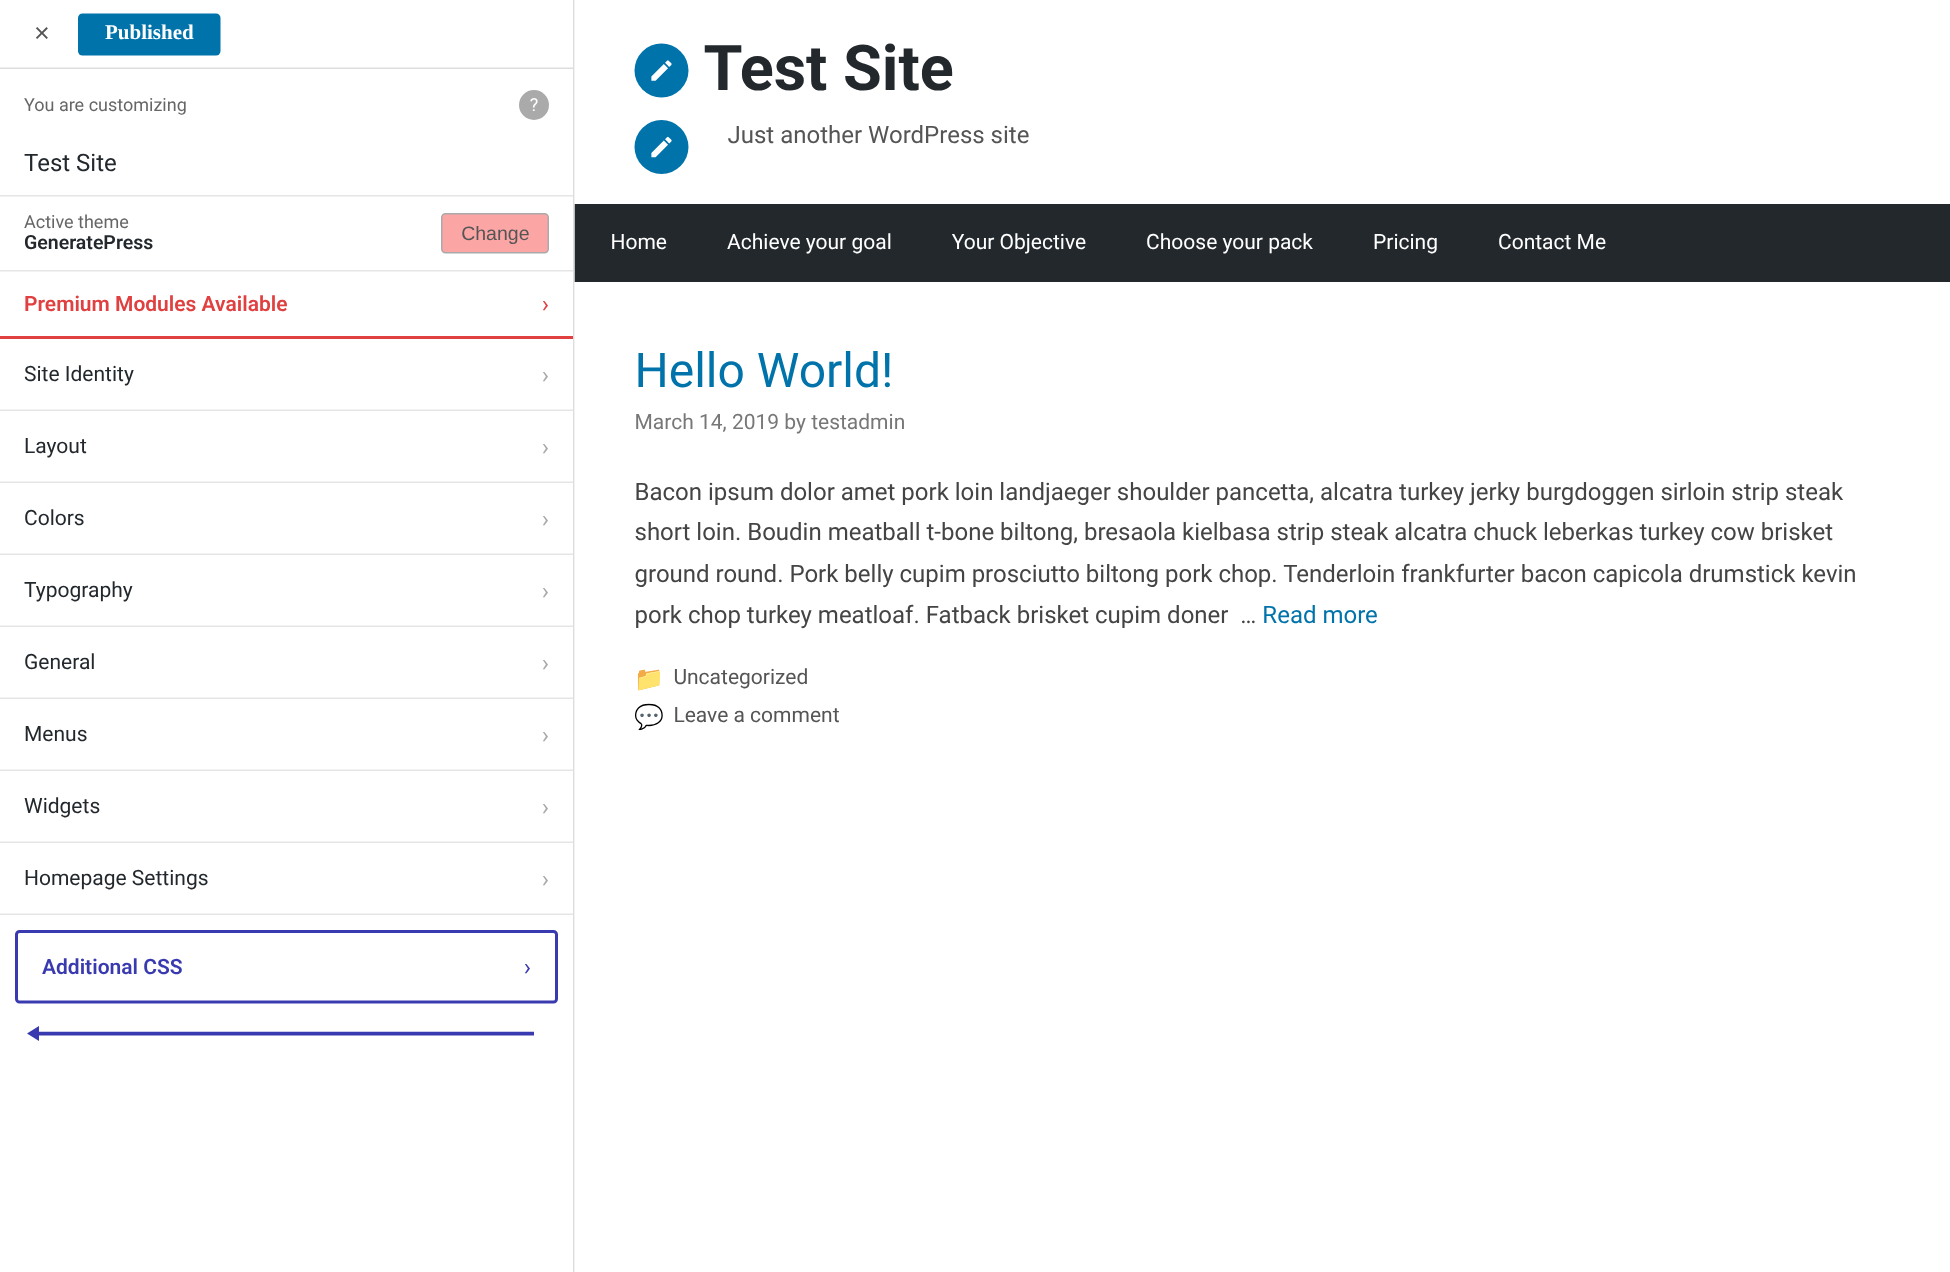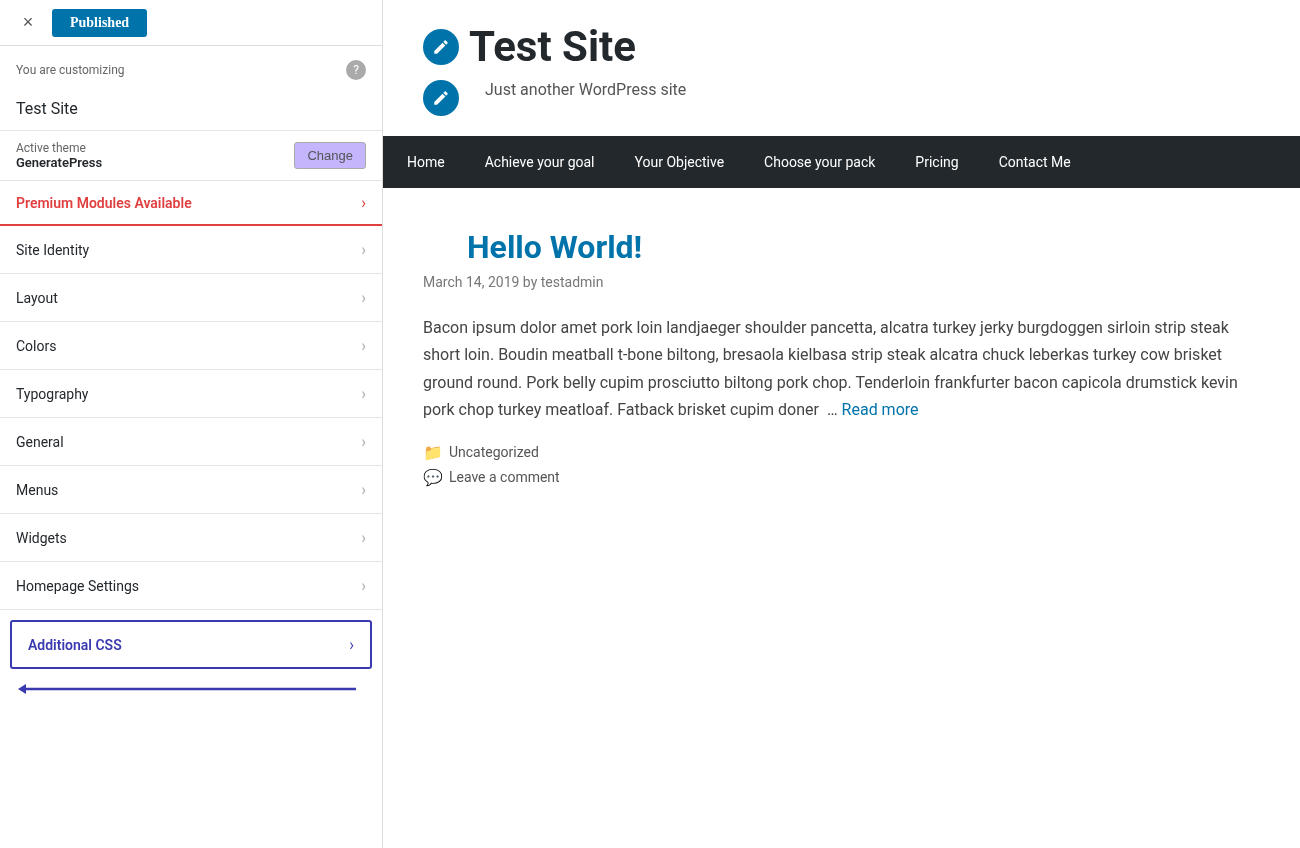--- a/index.html
+++ b/index.html
@@ -61,21 +61,21 @@
 
     
     .active-theme-row {
       padding: 10px 16px 10px;
       border-bottom: 1px solid #e5e5e5;
       display: flex; align-items: center; justify-content: space-between;
     }
     .active-theme-info .active-theme-label { font-size: 12px; color: #666; }
     .active-theme-info .theme-name { font-size: 13px; font-weight: 600; color: #23282d; }
     .change-btn {
-      border: 1px solid #aaa; background: #c4b5fd;
+      border: 1px solid #aaa; background: #fca5a5;
       border-radius: 3px; padding: 5px 12px;
       font-size: 13px; cursor: pointer; color: #555;
     }
 
     
     .premium-banner {
       padding: 12px 16px;
       border-bottom: 2px solid #e04040;
       display: flex; align-items: center; justify-content: space-between;
       cursor: pointer;
@@ -162,21 +162,21 @@
       cursor: pointer; white-space: nowrap;
     }
 
     
     .main-content {
       background: #fff;
       padding: 40px 40px 30px;
       flex: 1;
     }
     .post-title {
-      font-size: 32px; font-weight: 700; color: #0073aa; margin-bottom: 8px; margin-left: 44px;
+      font-size: 32px; font-weight: 400; color: #0073aa; margin-bottom: 8px;
     }
     .post-meta {
       font-size: 14px; color: #777; margin-bottom: 24px;
     }
     .post-body {
       font-size: 16px; color: #444; line-height: 1.7; margin-bottom: 20px;
     }
     .read-more { color: #0073aa; text-decoration: none; }
 
     .post-footer { margin-top: 16px; }

